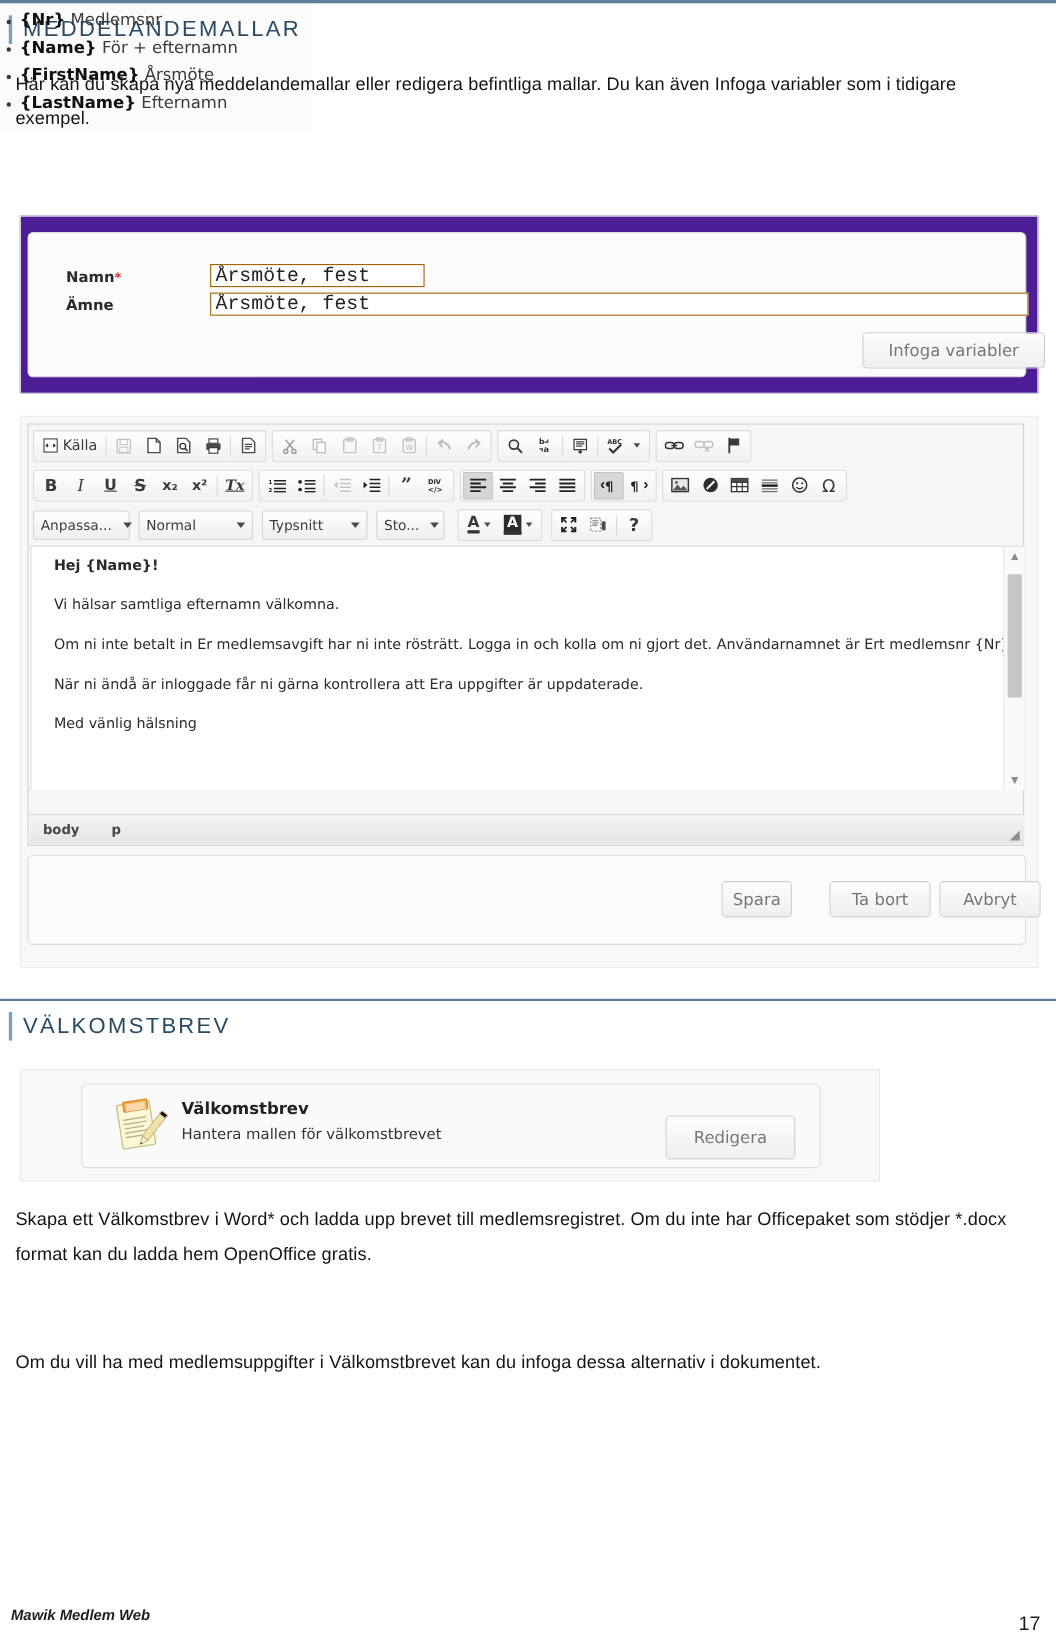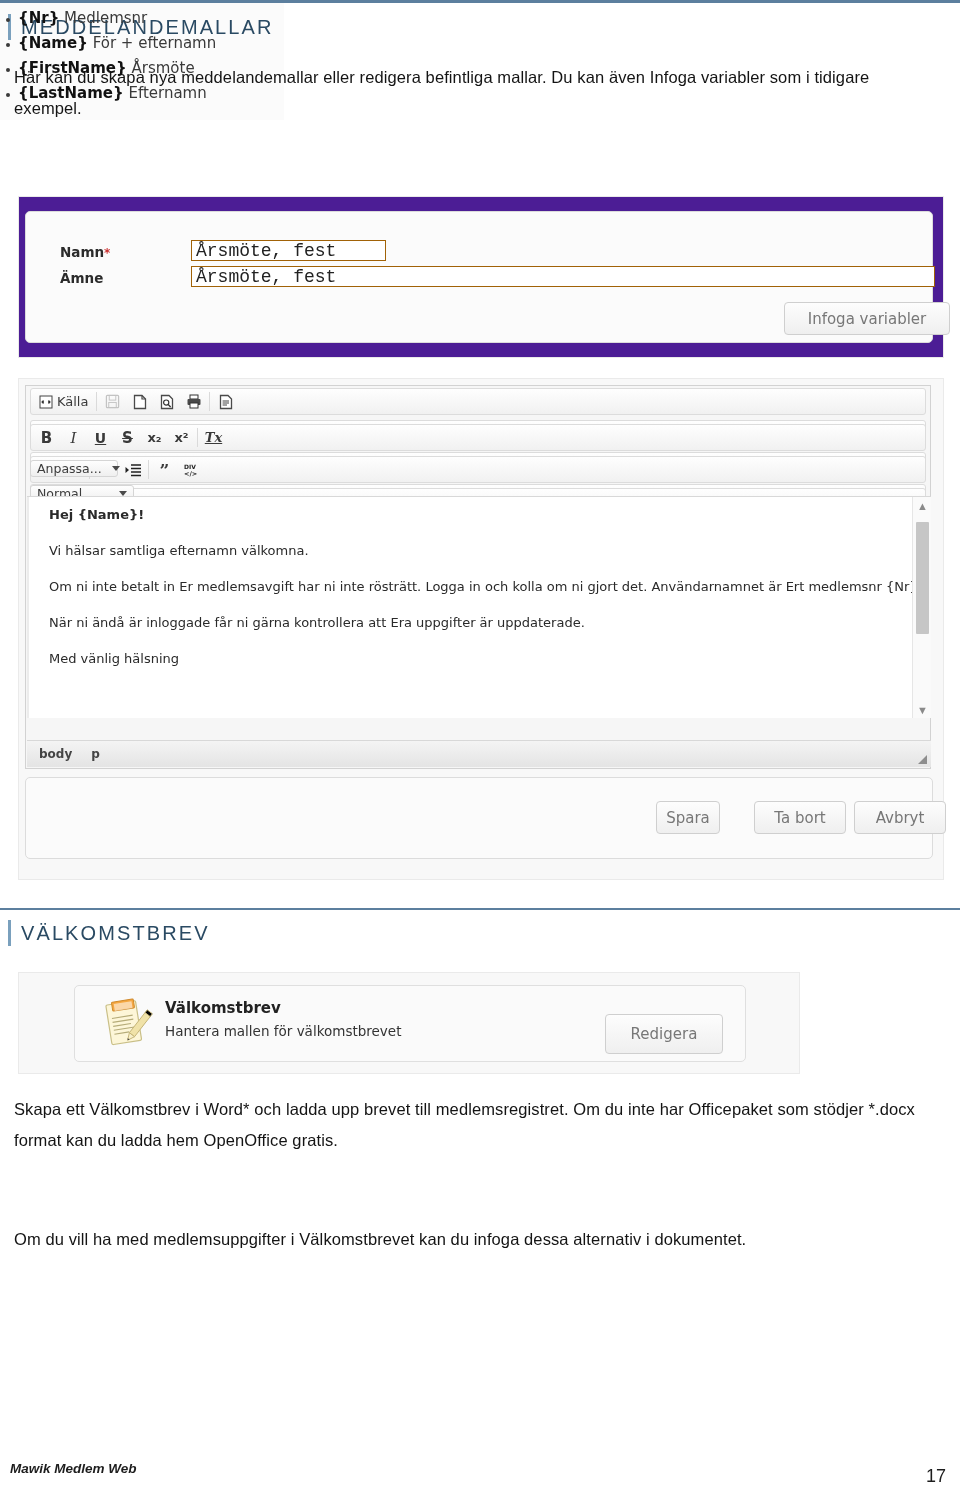--- a/index.html
+++ b/index.html
@@ -124,23 +124,23 @@
     width: 906px; height: 384px;
     border: 1px solid #d2d2d2;
     background: #f6f6f6;
     box-sizing: border-box;
   }
   .tb-row {
     position: relative;
     height: 36px;
     padding: 2px 4px 0 4px;
     display: flex;
+    align-items: center;
     gap: 5px;
     box-sizing: border-box;
-    flex-direction: column;
   }
   .tb-group {
     display: flex;
     align-items: center;
     height: 29px;
     border: 1px solid #dcdcdc;
     border-radius: 3px;
     background: linear-gradient(#fefefe, #f1f1f1);
     padding: 0 2px;
     box-sizing: border-box;
@@ -253,21 +253,21 @@
     align-items: center;
     box-sizing: border-box;
   }
   .ck-path {
     font-family: "DejaVu Sans", sans-serif;
     font-size: 12px;
     font-weight: bold;
     color: #444;
     padding-left: 12px;
     display: flex;
-    gap: 19px;
+    gap: 29px;
     justify-content: flex-end;
   }
   .ck-resize {
     position: absolute;
     right: 4px; bottom: 3px;
     width: 0; height: 0;
     border-left: 9px solid transparent;
     border-bottom: 9px solid #8d8d8d;
   }
 

